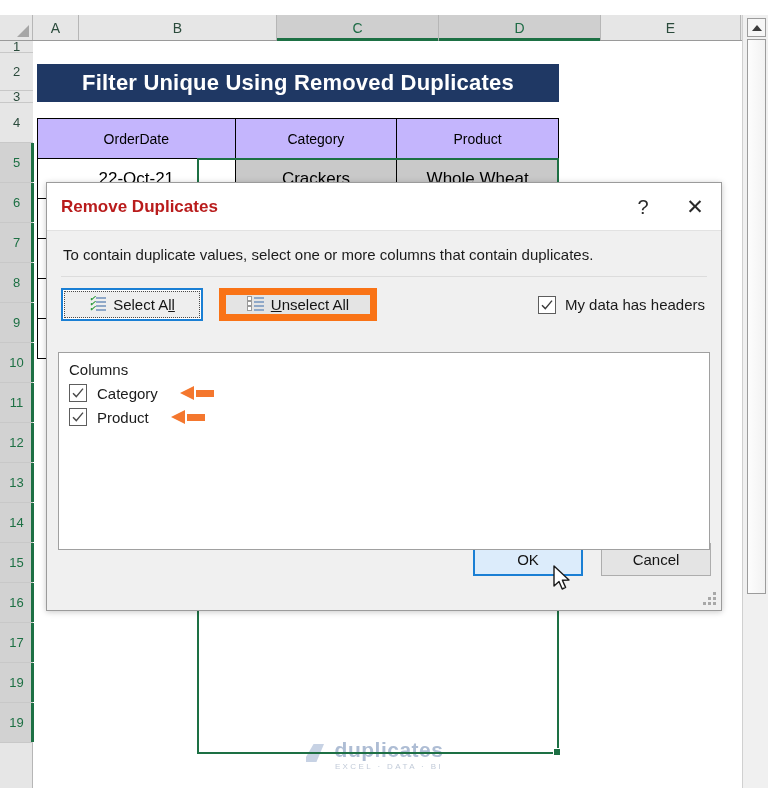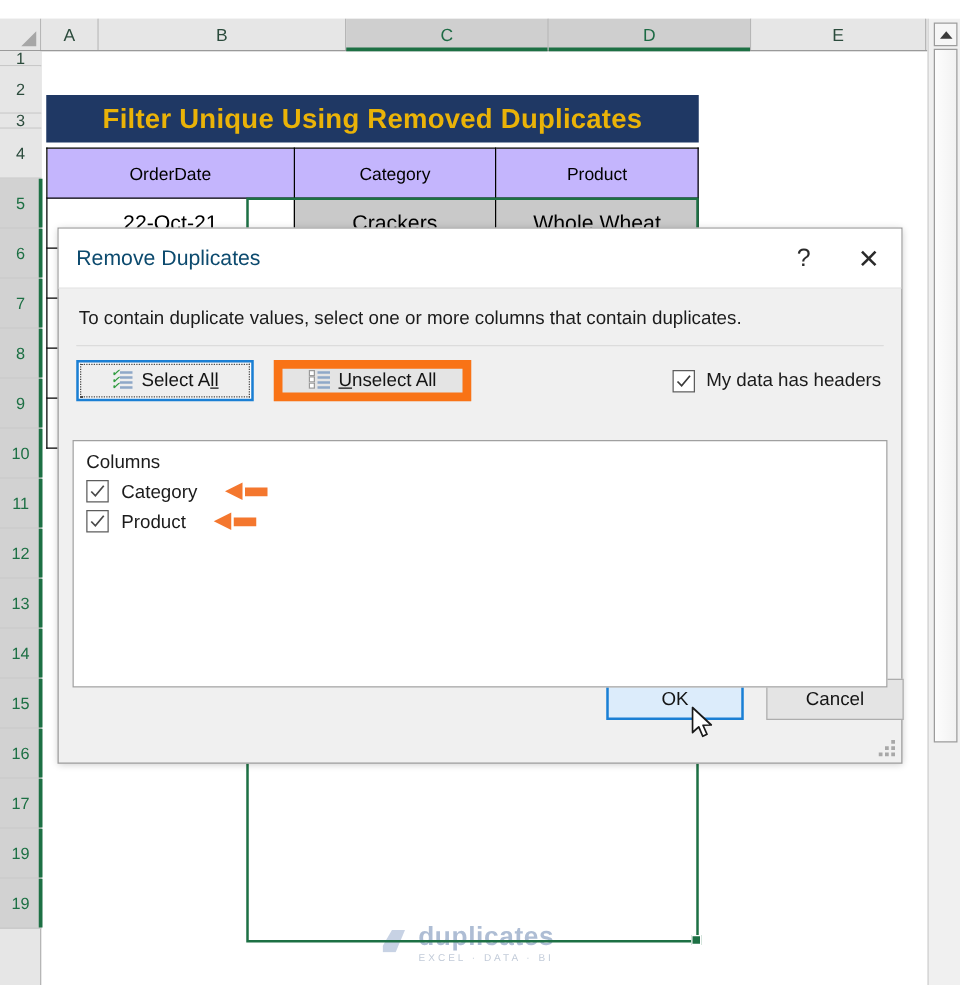--- a/index.html
+++ b/index.html
@@ -52,22 +52,22 @@
     width: 3px; background: #1d7044;
   }
 
   .sheet-area {
     position: absolute; left: 33px; top: 41px; right: 26px; bottom: 0;
     background: #ffffff;
   }
 
   
   .banner {
-    position: absolute; left: 37px; top: 76px; width: 522px; height: 38px;
-    background: #1f3864; color: #eab308;
+    position: absolute; left: 37px; top: 64px; width: 522px; height: 38px;
+    background: #1f3864; color: #ffffff;
     display: flex; align-items: center; justify-content: center;
     font-size: 22px; font-weight: bold; letter-spacing: .2px;
   }
   .tbl {
     position: absolute; left: 37px; top: 118px; width: 522px;
     border-collapse: collapse;
   }
   .tbl td, .tbl th {
     border: 1px solid #000000; height: 40px; text-align: center;
     font-size: 17px; color: #000000; font-weight: normal; padding: 0;
@@ -125,21 +125,21 @@
   .dialog {
     position: absolute; left: 46px; top: 182px; width: 676px; height: 429px;
     background: #f0f0f0; border: 1px solid #9b9b9b;
     box-shadow: 0 1px 6px rgba(0,0,0,.22);
   }
   .dlg-title {
     position: relative; height: 48px; background: #ffffff;
     display: flex; align-items: center; padding: 0 14px;
     border-bottom: 1px solid #e2e2e2;
   }
-  .dlg-title-text { font-size: 17px; color: #0c4a6e; }
+  .dlg-title-text { font-size: 17px; color: #b91c1c; font-weight: bold; }
   .dlg-btns { position: absolute; right: 0; top: 0; height: 48px; display: flex; }
   .dlg-help, .dlg-close {
     width: 52px; height: 48px; display: flex; align-items: center; justify-content: center;
     font-size: 20px; color: #2a2a2a; background: transparent; border: none; cursor: default;
     font-family: "Liberation Sans", sans-serif;
   }
   .dlg-close { font-size: 21px; }
 
   .dlg-body { position: relative; padding: 0 14px; }
   .dlg-instr {
@@ -202,21 +202,21 @@
   .arrow-marker .shaft {
     position: absolute; right: 0; top: 4px; width: 18px; height: 7px; background: #f4772e;
   }
   .arrow-marker .head {
     position: absolute; left: 0; top: 0; width: 0; height: 0;
     border-style: solid; border-width: 7.5px 14px 7.5px 0;
     border-color: transparent #f4772e transparent transparent;
   }
 
   .dlg-footer {
-    position: absolute; left: 12px; right: 0; bottom: 0; height: 74px;
+    position: absolute; left: 0; right: 0; bottom: 0; height: 74px;
   }
   .footer-btn {
     position: absolute; height: 33px; width: 110px;
     display: flex; align-items: center; justify-content: center;
     font-size: 15px; color: #141414; background: #e4e4e4;
     border: 1px solid #adadad; cursor: default;
     font-family: "Liberation Sans", sans-serif;
   }
   #ok-button {
     left: 426px; top: 7px; background: #dcecfb; border: 2px solid #1a7fd4;

